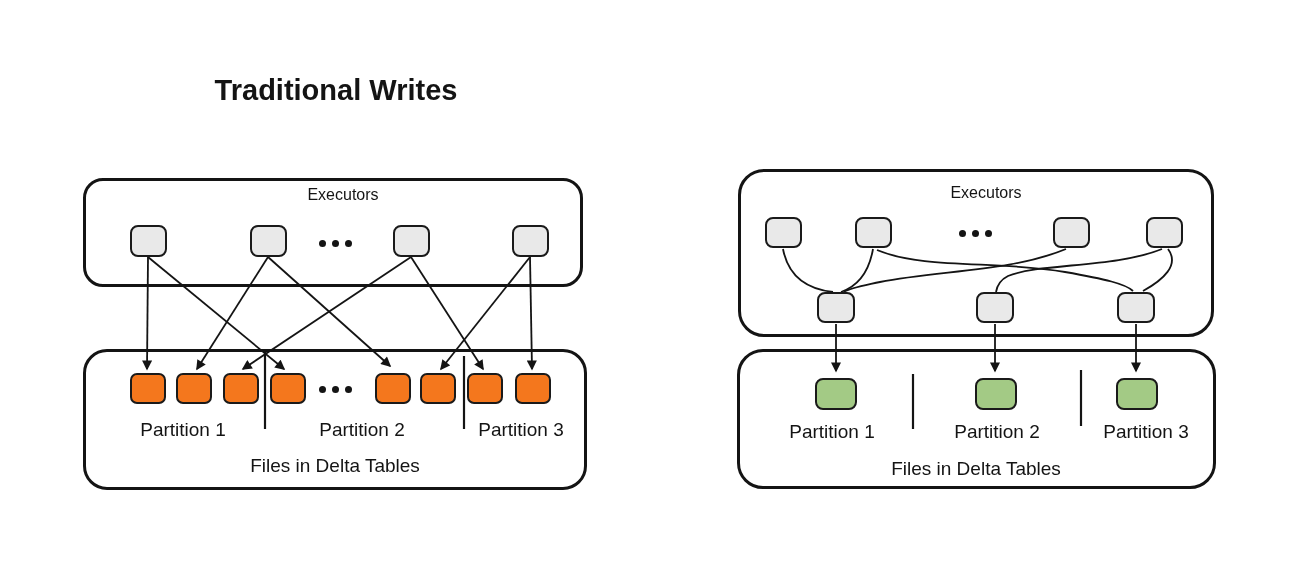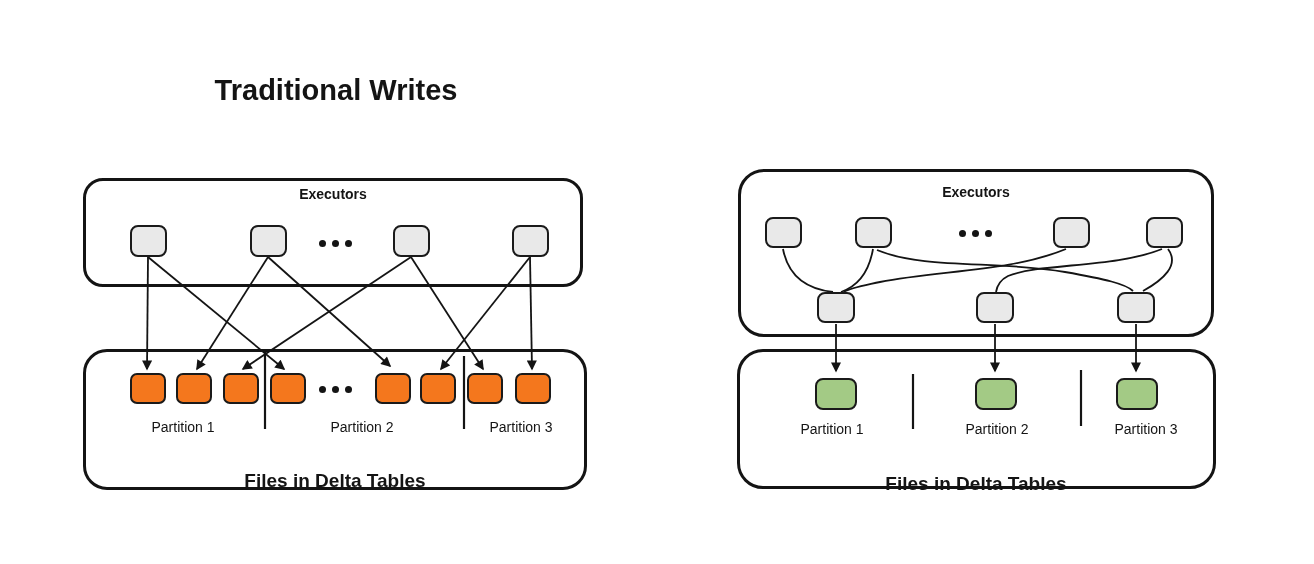--- a/index.html
+++ b/index.html
@@ -2,23 +2,23 @@
 <html><head>
 <meta charset="utf-8">
 <style>
   html,body{margin:0;padding:0;background:#ffffff;}
   .canvas{
     position:relative;width:1314px;height:564px;background:#ffffff;overflow:hidden;
     font-family:"Liberation Sans","DejaVu Sans",sans-serif;color:#141414;border-radius:8px;
   }
   .title{position:absolute;transform:translateX(-50%);font-size:29px;font-weight:600;white-space:nowrap;}
   .obox{position:absolute;border:3px solid #141414;border-radius:22px;background:#ffffff;z-index:1;box-sizing:border-box;}
-  .box-label{position:absolute;transform:translateX(-50%);font-size:14px;font-weight:700;white-space:nowrap;z-index:4;}
-  .files-label{position:absolute;transform:translateX(-50%);font-size:19px;font-weight:700;white-space:nowrap;z-index:4;margin-top:15px;}
-  .part-label{position:absolute;transform:translateX(-50%);font-size:14px;font-weight:500;white-space:nowrap;z-index:4;}
+  .box-label{position:absolute;transform:translateX(-50%);font-size:16px;font-weight:400;white-space:nowrap;z-index:4;margin-left:10px;}
+  .files-label{position:absolute;transform:translateX(-50%);font-size:19px;font-weight:400;white-space:nowrap;z-index:4;}
+  .part-label{position:absolute;transform:translateX(-50%);font-size:19px;font-weight:500;white-space:nowrap;z-index:4;}
   .sq{position:absolute;box-sizing:border-box;border:2px solid #1a1a1a;border-radius:8px;background:#e9e9e9;z-index:3;}
   .overlay{position:absolute;left:0;top:0;z-index:2;pointer-events:none;}
   .dots{position:absolute;display:flex;gap:6px;z-index:3;}
   .dots span{width:7px;height:7px;border-radius:50%;background:#141414;display:block;}
 </style>
 </head>
 <body>
 
 <div class="canvas">
 

